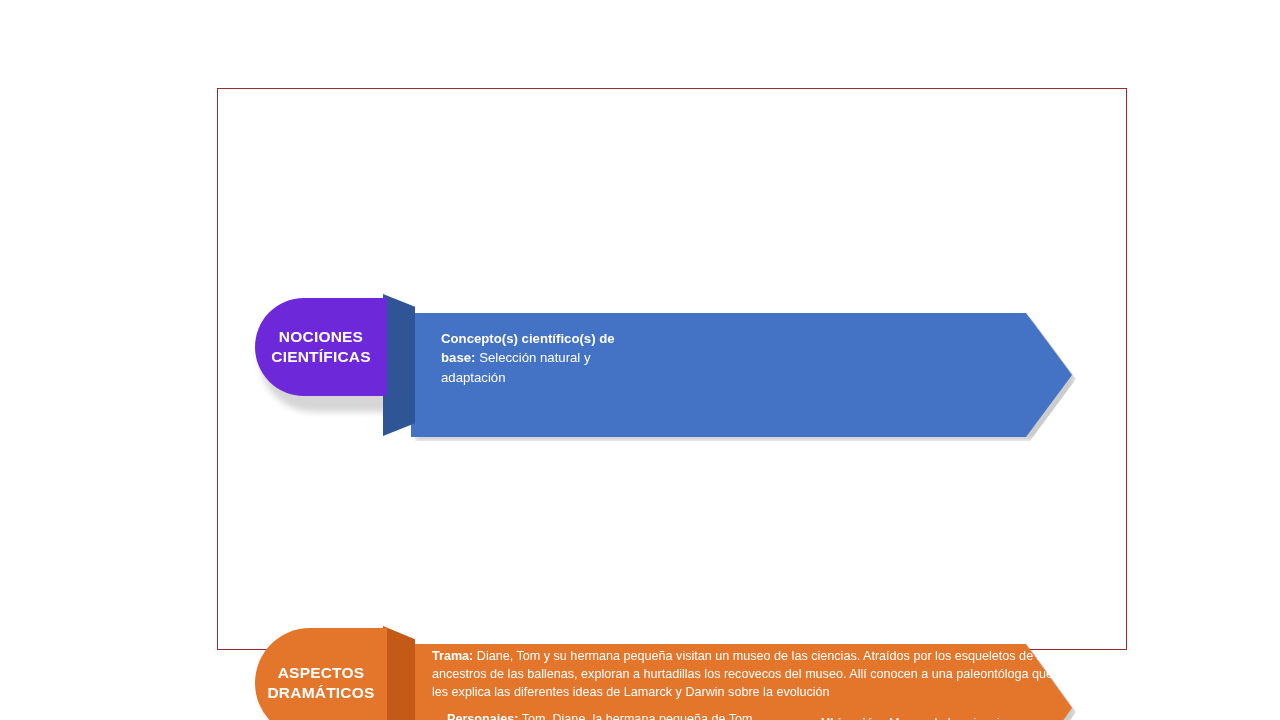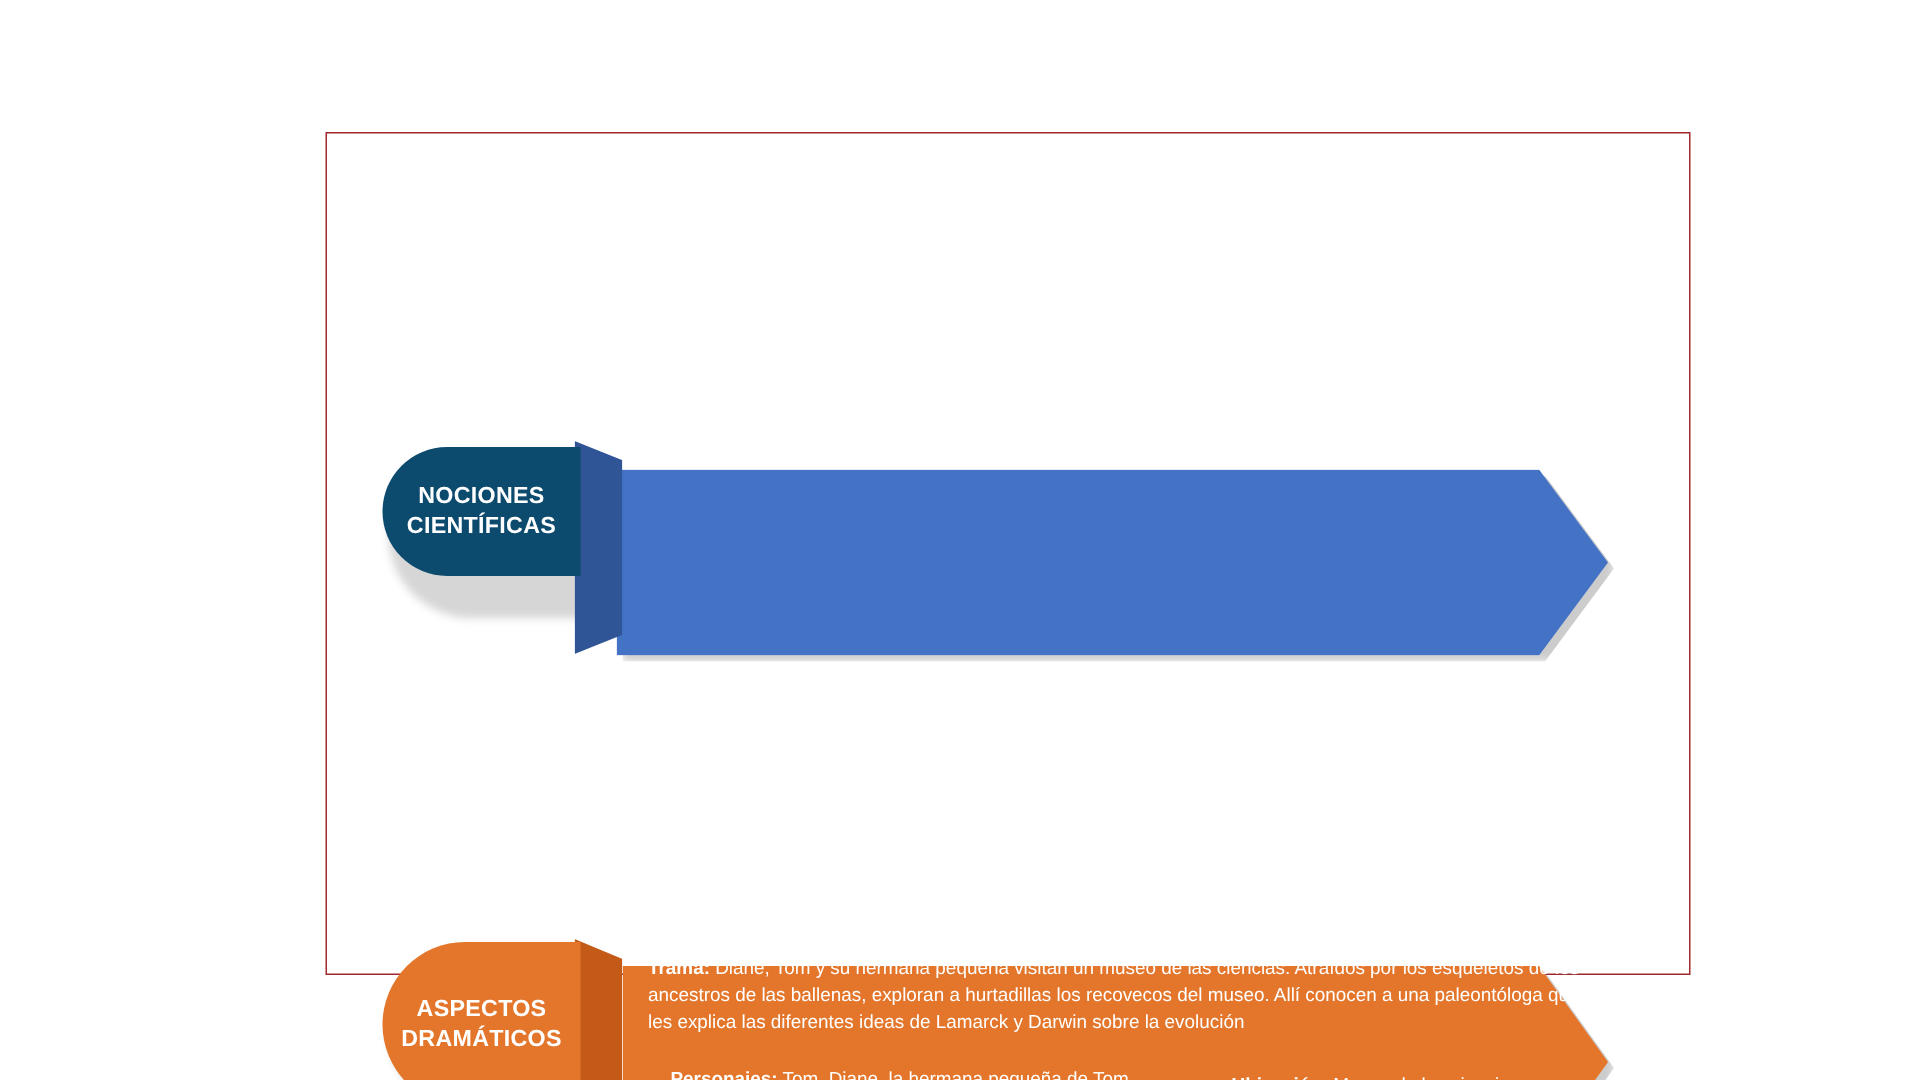--- a/index.html
+++ b/index.html
@@ -94,34 +94,34 @@
   .txt b { font-weight: bold; }
 
   
   .t-r1 { font-size: 13.2px; line-height: 1.47; }
   
   .t-r2a { font-size: 12.6px; line-height: 1.42; }
   .t-r2b { font-size: 12.6px; line-height: 1.50; }
 
   
   #r1-pill-shadow { left: 259px; top: 154px; width: 132px; height: 110px; }
-  #r1-pill   { left: 255px; top: 150px; width: 132px; height: 86px; background: #0c4a6e; }
+  #r1-pill   { left: 255px; top: 150px; width: 132px; height: 98px; background: #6d28d9; }
   #r1-fold   { left: 383px; top: 146px; width: 32px;  height: 142px; background: #2F5597; }
   #r1-shadow { left: 415px; top: 169px; width: 661px; height: 124px; }
   #r1-body   { left: 411px; top: 165px; width: 661px; height: 124px; background: #4472C4; }
   #r1-col1   { left: 441px; top: 181px; width: 200px; }
   #r1-col2   { left: 652px; top: 181px; width: 345px; }
 
   
   #r2-pill-shadow { left: 259px; top: 318px; width: 132px; height: 110px; }
   #r2-pill   { left: 255px; top: 314px; width: 132px; height: 110px; background: #E3762B; }
   #r2-fold   { left: 383px; top: 312px; width: 32px;  height: 148px; background: #C35A18; }
   #r2-shadow { left: 419px; top: 334px; width: 657px; height: 128px; }
   #r2-body   { left: 415px; top: 330px; width: 657px; height: 128px; background: #E3762B; }
-  #r2-trama    { left: 432px; top: 323px; width: 623px; }
+  #r2-trama    { left: 432px; top: 334px; width: 623px; }
   #r2-person   { left: 447px; top: 396px; width: 340px; }
   #r2-ubic     { left: 821px; top: 400px; width: 235px; }
 </style>
 </head>
 <body>
 
 <div id="frame"></div>
 
 <div class="row" id="row-nociones">
 
@@ -130,20 +130,24 @@
   <div class="arrow-body" id="r1-body"></div>
 
   <div class="pill-shadow" id="r1-pill-shadow"></div>
   <div class="pill" id="r1-pill">
     <span>
       <span>NOCIONES</span><br>
       <span>CIENTÍFICAS</span>
     </span>
   </div>
 
+  <div class="txt t-r1" id="r1-col1">
+    <b>Concepto(s) científico(s) de base:</b>
+    <span>Selección natural y adaptación</span>
+  </div>
 
 </div>
 
 <div class="row" id="row-aspectos">
 
   <div class="arrow-shadow" id="r2-shadow"></div>
   <div class="fold" id="r2-fold"></div>
   <div class="arrow-body" id="r2-body"></div>
 
   <div class="pill-shadow" id="r2-pill-shadow"></div>

